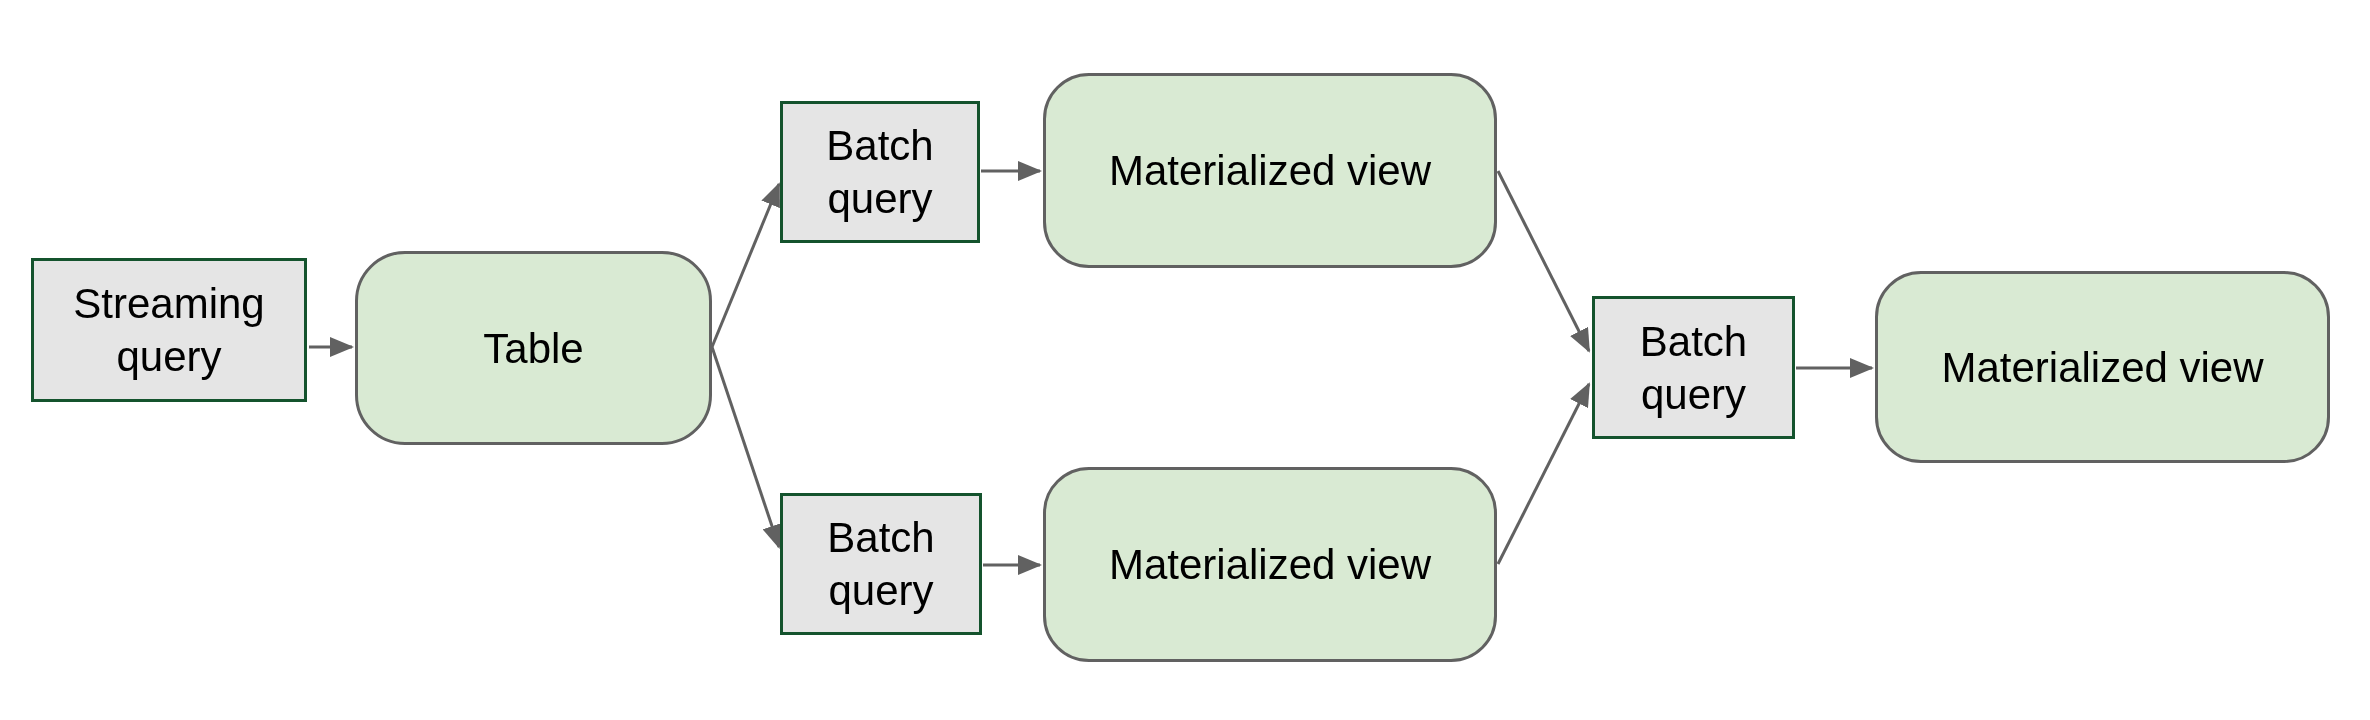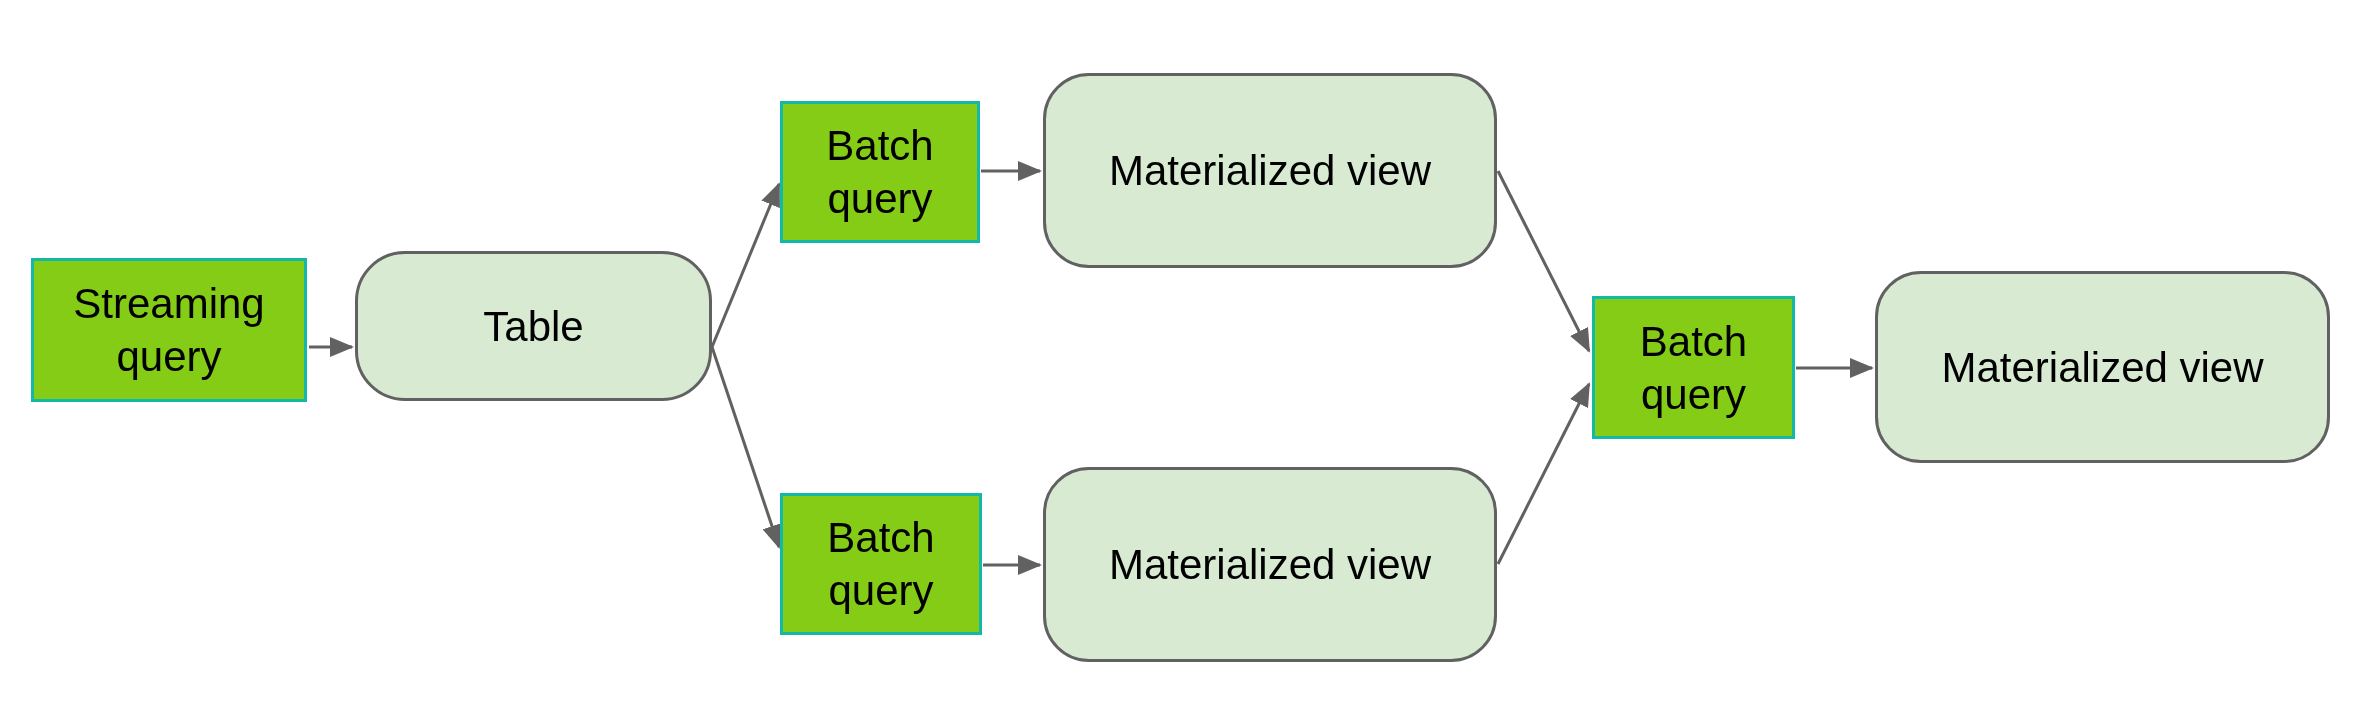--- a/index.html
+++ b/index.html
@@ -29,32 +29,32 @@
     display: flex;
     align-items: center;
     justify-content: center;
     text-align: center;
     font-size: 42px;
     line-height: 53px;
     color: #000000;
     padding: 0 10px;
   }
   .node-query {
-    background: #84cc16;
-    border: 3px solid #14b8a6;
+    background: #e5e5e5;
+    border: 3px solid #14532d;
     border-radius: 0;
   }
   .node-green {
     background: #d9ead3;
     border: 3px solid #616161;
     border-radius: 46px;
   }
   
   #n-streaming     { left: 31px;   top: 258px; width: 276px; height: 144px; }
-  #n-table         { left: 355px;  top: 251px; width: 357px; height: 150px; border-radius: 50px; }
+  #n-table         { left: 355px;  top: 251px; width: 357px; height: 194px; border-radius: 50px; }
   #n-batch-top     { left: 780px;  top: 101px; width: 200px; height: 142px; }
   #n-mv-top        { left: 1043px; top: 73px;  width: 454px; height: 195px; }
   #n-batch-bottom  { left: 780px;  top: 493px; width: 202px; height: 142px; }
   #n-mv-bottom     { left: 1043px; top: 467px; width: 454px; height: 195px; }
   #n-batch-right   { left: 1592px; top: 296px; width: 203px; height: 143px; }
   #n-mv-right      { left: 1875px; top: 271px; width: 455px; height: 192px; }
 </style>
 </head>
 <body>
 

